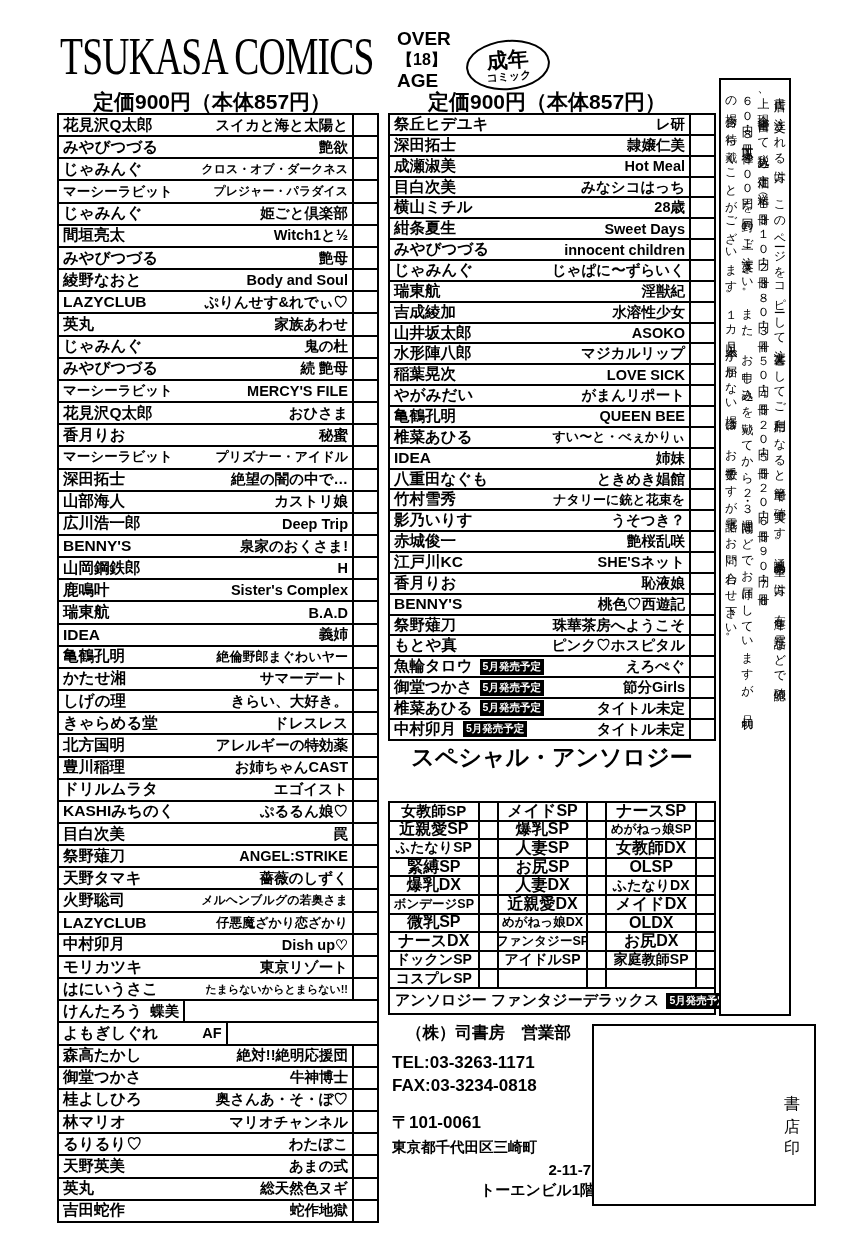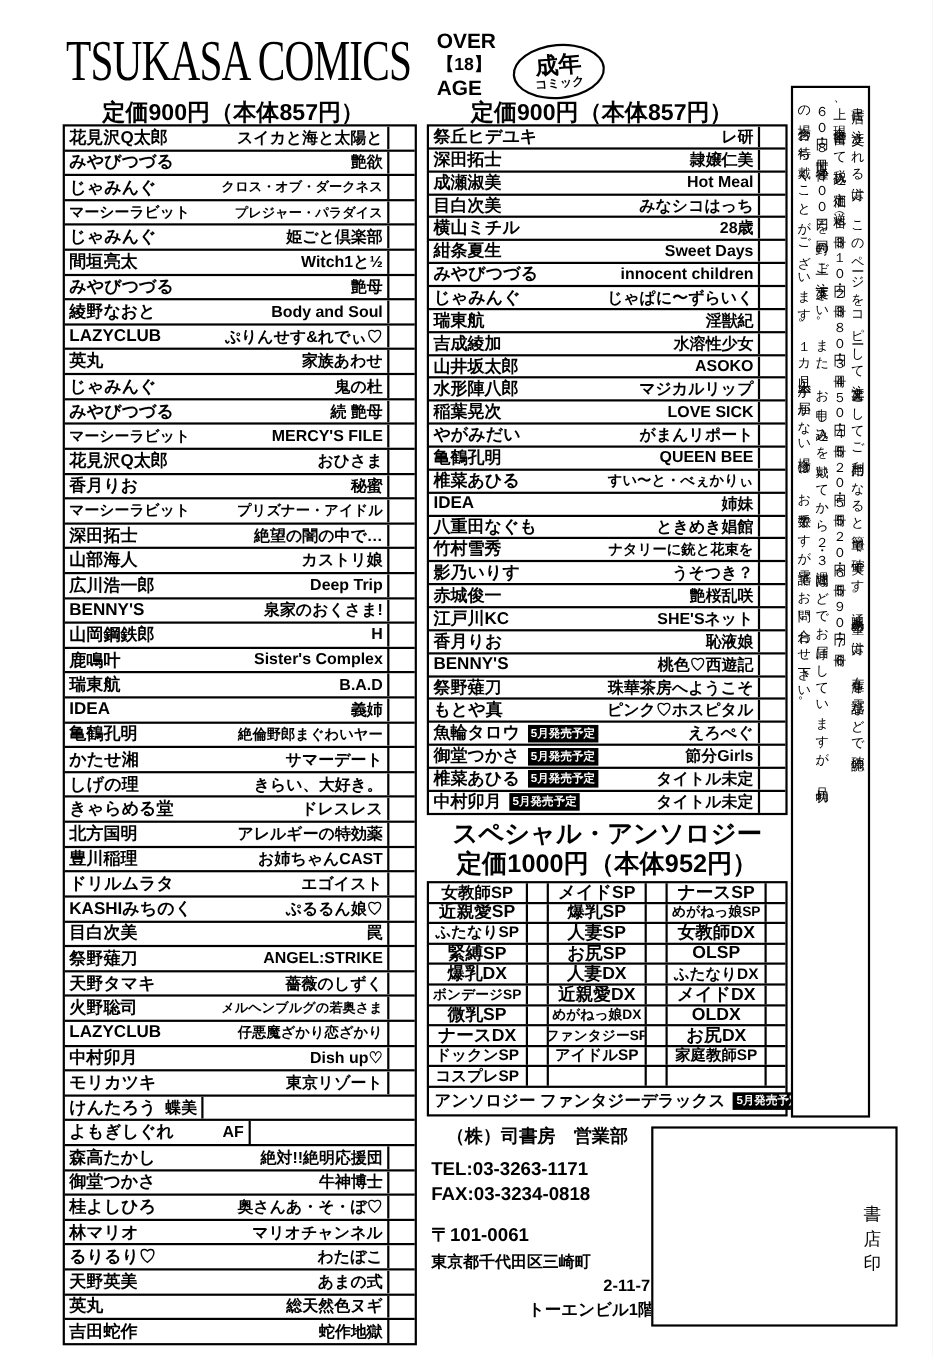--- a/index.html
+++ b/index.html
@@ -329,20 +329,25 @@
         <span class="author" style="font-size: 15.5px;">中村卯月</span>
         <span class="title" style="font-size: 14.5px;">Dish up♡</span>
         <span class="check"></span>
       </div>
       <div class="row">
         <span class="author" style="font-size: 15.5px;">モリカツキ</span>
         <span class="title" style="font-size: 14.5px;">東京リゾート</span>
         <span class="check"></span>
       </div>
       <div class="row">
+        <span class="author" style="font-size: 15.5px;">はにいうさこ</span>
+        <span class="title" style="font-size: 11px;">たまらないからとまらない!!</span>
+        <span class="check"></span>
+      </div>
+      <div class="row">
         <span class="author" style="font-size: 15.5px;">けんたろう</span>
         <span class="title" style="font-size: 14.5px; margin-left: 8px;">蝶美</span>
         <span class="check"></span>
       </div>
       <div class="row">
         <span class="author" style="font-size: 15.5px;">よもぎしぐれ</span>
         <span class="title" style="font-size: 14.5px; margin-left: 44px;">AF</span>
         <span class="check"></span>
       </div>
       <div class="row">
@@ -538,21 +543,20 @@
       <div class="row">
         <span class="author" style="font-size: 15.5px;">中村卯月</span>
         <span class="badge">5月発売予定</span>
         <span class="title" style="font-size: 14.5px;">タイトル未定</span>
         <span class="check"></span>
       </div>
     </div>
 
   <div class="anth-header">
     <div>スペシャル・アンソロジー</div>
-    <div>定価1000円（本体952円）</div>
   </div>
   <div id="anth-grid">
       <div class="agrid-row">
         <div class="agroup">
           <div class="alabel" style="font-size: 15px;">女教師SP</div>
           <div class="acheck"></div>
         </div>
         <div class="agroup">
           <div class="alabel" style="font-size: 16px;">メイドSP</div>
           <div class="acheck"></div>

